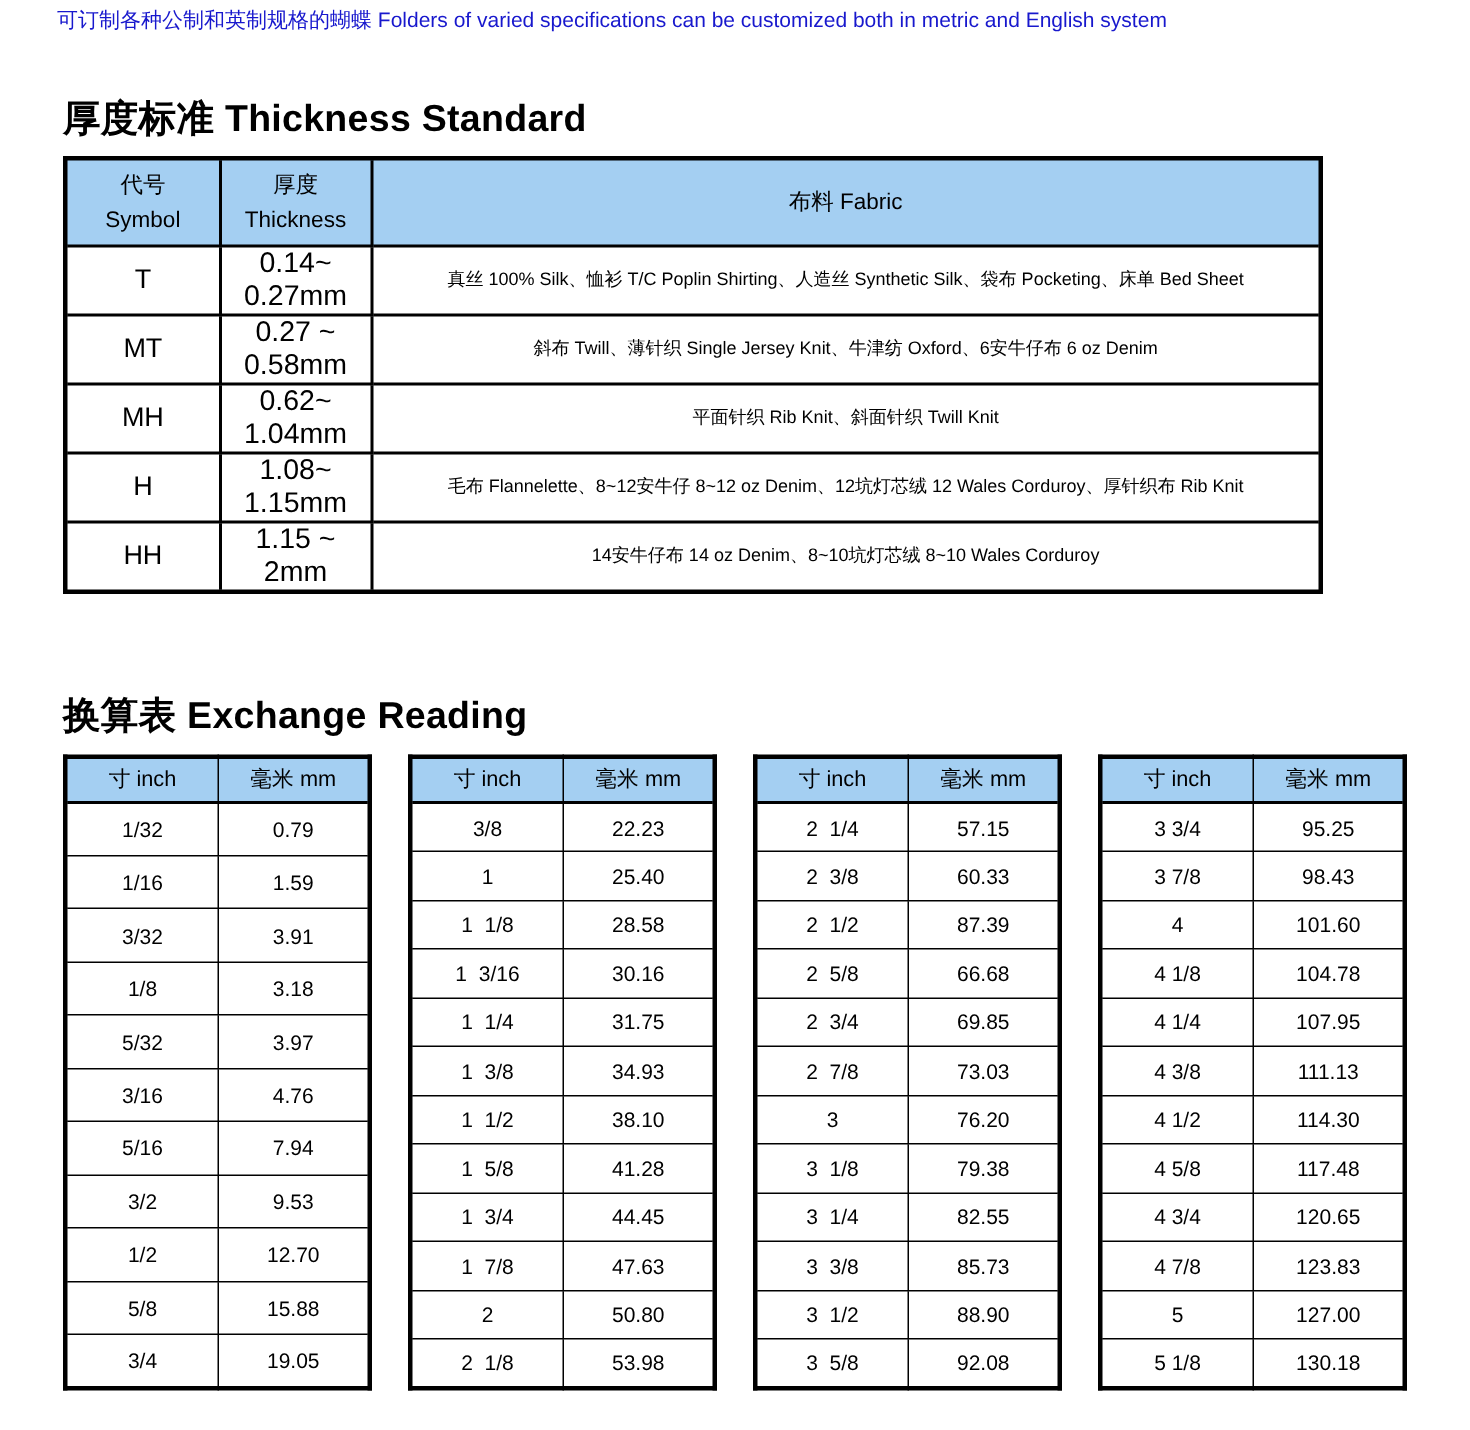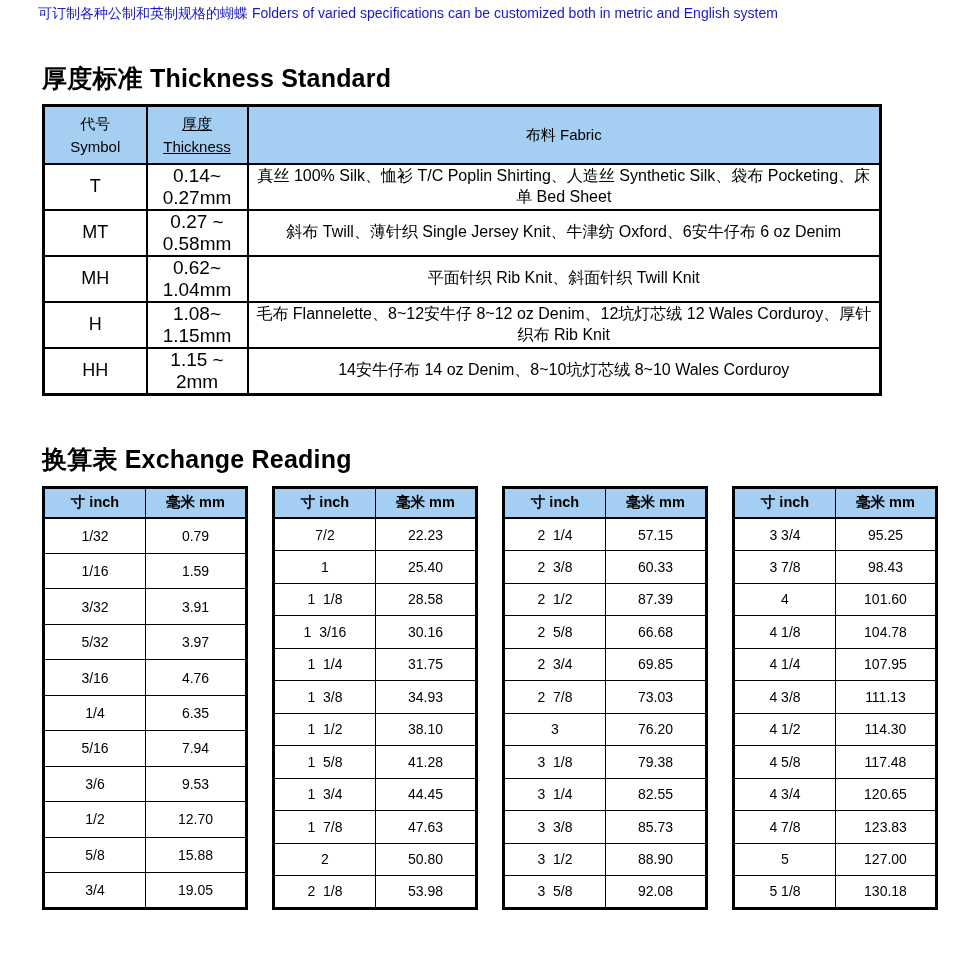--- a/index.html
+++ b/index.html
@@ -18,62 +18,62 @@
     margin:5px 0 4px 38px;
     font-size:14px;line-height:17px;
     color:var(--note-color);
     white-space:nowrap;
   }
   .section-heading{
     font-size:25px;font-weight:bold;
     margin:40px 0 9px 42px;
     letter-spacing:0.2px;
   }
-  .section-heading.second{margin-top:47px;margin-bottom:10px;}
+  .section-heading.second{margin-top:64px;margin-bottom:10px;}
 
   
   table{border-collapse:collapse;table-layout:fixed;}
   .thickness-table{
     margin-left:42px;width:840px;
     border:3px solid var(--line);
   }
   .thickness-table th,.thickness-table td{
     border:2px solid var(--line);
     text-align:center;vertical-align:middle;
     padding:0 4px;
   }
   .thickness-table thead th{
     background:var(--header-bg);
     height:58px;font-size:15px;font-weight:normal;line-height:1.55;
   }
   .thickness-table tbody td{height:41px;}
   .col-symbol{width:103px;}
-  .col-thickness{width:101px;text-decoration:underline;}
+  .col-thickness{width:101px;}
   .tcell-symbol{font-size:18px;}
   .tcell-thickness{font-size:19px;}
-  .tcell-fabric{font-size:16px;}
+  .tcell-fabric{font-size:12px;}
 
   
   .exchange-row-container{
     display:flex;gap:24px;
     margin-left:42px;width:896px;
   }
   .ex-table{
     flex:0 0 206px;width:206px;
     border:3px solid var(--line);
   }
   .ex-table th,.ex-table td{
     border:1px solid var(--line);
     text-align:center;vertical-align:middle;
     padding:0;
   }
   .ex-table thead th{
     background:var(--header-bg);
     border-bottom-width:2px;
-    height:31px;font-size:14.5px;font-weight:bold;
+    height:31px;font-size:14.5px;font-weight:normal;
   }
   .ex-table td{height:32.5px;font-size:14px;}
   .ex-col-inch{width:102px;}
   .inch-cell{white-space:pre;}
 </style>
 </head>
 <body>
 
 <div class="note">可订制各种公制和英制规格的蝴蝶 Folders of varied specifications can be customized both in metric and English system</div>
 
@@ -139,37 +139,37 @@
         </tr>
         <tr>
           <td class="inch-cell">1/16</td>
           <td class="mm-cell">1.59</td>
         </tr>
         <tr>
           <td class="inch-cell">3/32</td>
           <td class="mm-cell">3.91</td>
         </tr>
         <tr>
+          <td class="inch-cell">1/8</td>
+          <td class="mm-cell">3.18</td>
+        </tr>
+        <tr>
           <td class="inch-cell">5/32</td>
           <td class="mm-cell">3.97</td>
         </tr>
         <tr>
           <td class="inch-cell">3/16</td>
           <td class="mm-cell">4.76</td>
         </tr>
         <tr>
-          <td class="inch-cell">1/4</td>
-          <td class="mm-cell">6.35</td>
-        </tr>
-        <tr>
           <td class="inch-cell">5/16</td>
           <td class="mm-cell">7.94</td>
         </tr>
         <tr>
-          <td class="inch-cell">3/6</td>
+          <td class="inch-cell">3/2</td>
           <td class="mm-cell">9.53</td>
         </tr>
         <tr>
           <td class="inch-cell">1/2</td>
           <td class="mm-cell">12.70</td>
         </tr>
         <tr>
           <td class="inch-cell">5/8</td>
           <td class="mm-cell">15.88</td>
         </tr>
@@ -181,21 +181,21 @@
   </table>
   <table class="ex-table">
     <thead>
       <tr>
         <th class="ex-col-inch">寸 inch</th>
         <th class="ex-col-mm">毫米 mm</th>
       </tr>
     </thead>
     <tbody>
         <tr>
-          <td class="inch-cell">7/2</td>
+          <td class="inch-cell">3/8</td>
           <td class="mm-cell">22.23</td>
         </tr>
         <tr>
           <td class="inch-cell">1</td>
           <td class="mm-cell">25.40</td>
         </tr>
         <tr>
           <td class="inch-cell">1  1/8</td>
           <td class="mm-cell">28.58</td>
         </tr>

